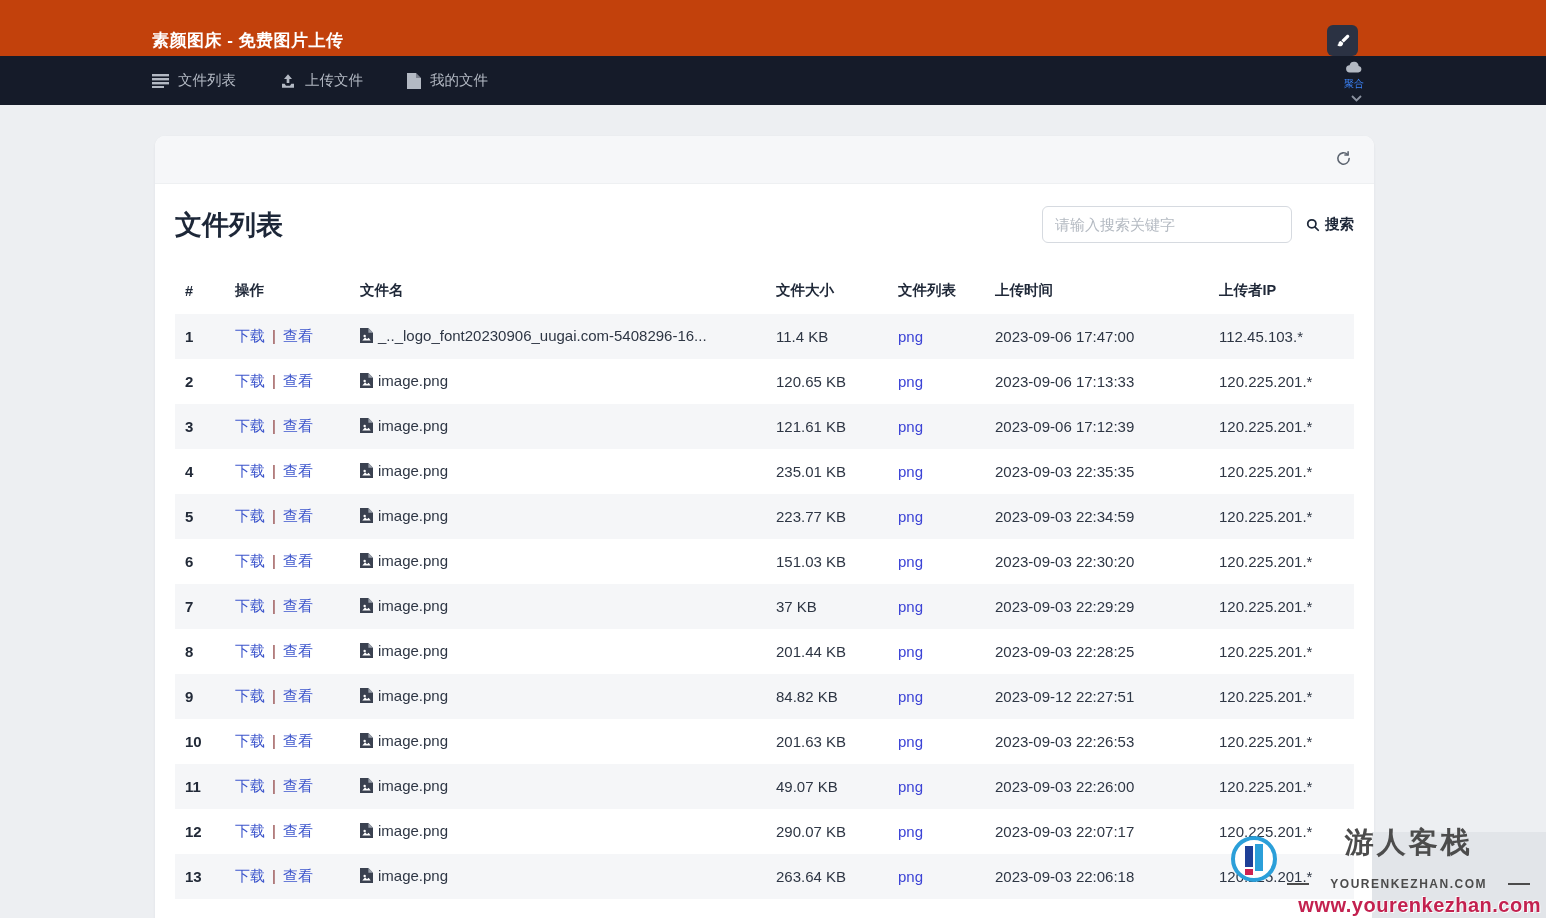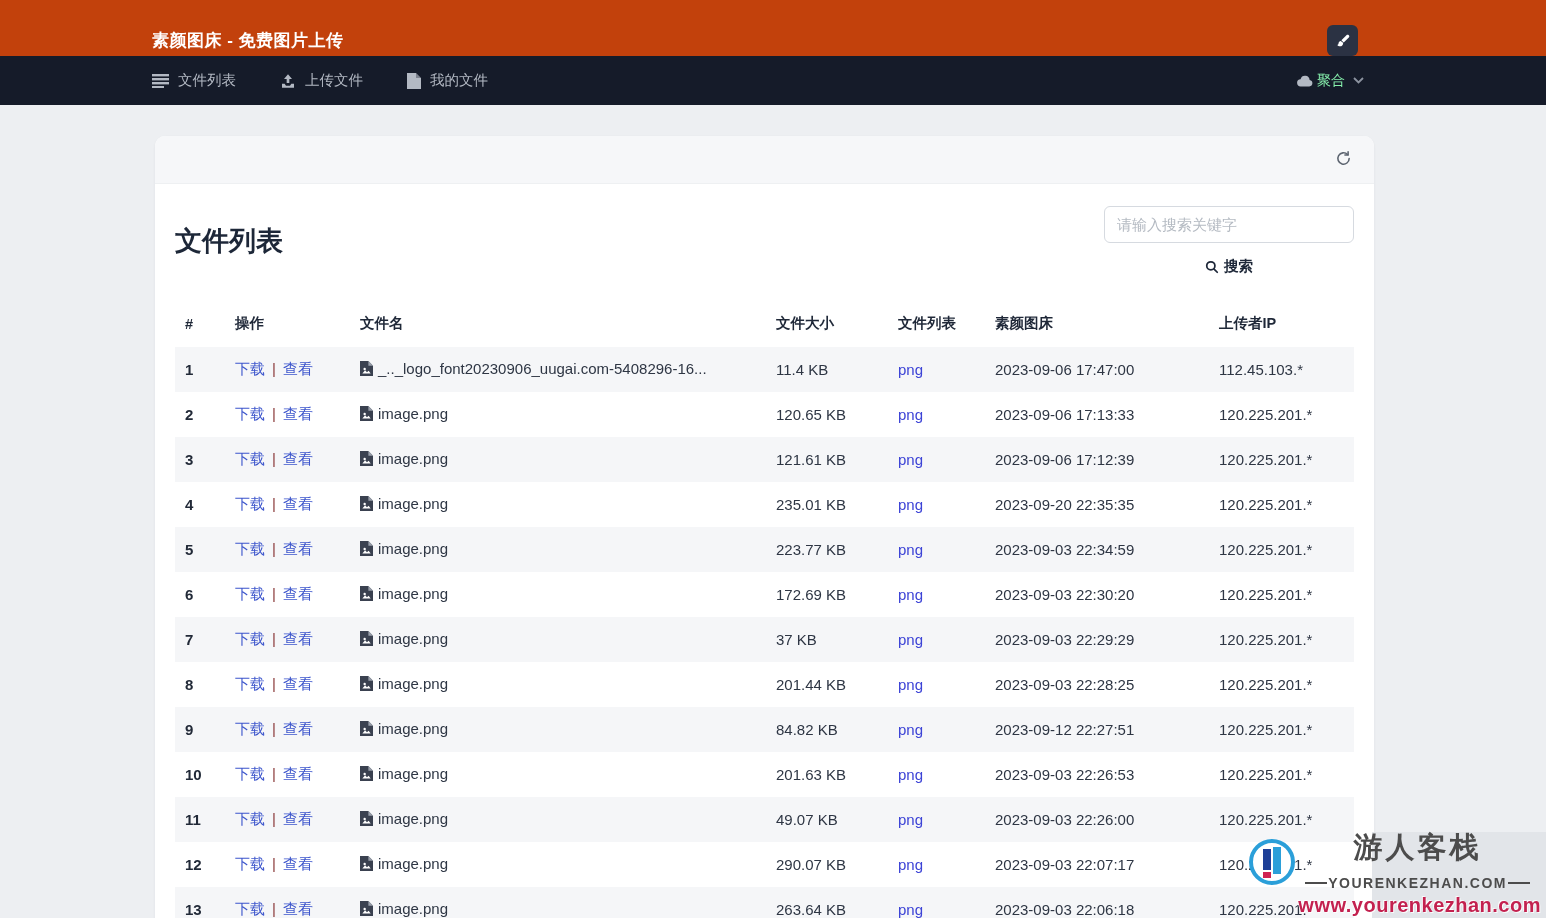--- a/index.html
+++ b/index.html
@@ -15,32 +15,32 @@
   .titlebar-inner { width:1222px; margin-left:152px; display:flex; align-items:center; justify-content:space-between; }
   .app-title { color:#ffffff; font-size:17px; font-weight:bold; letter-spacing:.5px; }
   .brush-btn { width:31px; height:31px; border:none; border-radius:6px; background:#2b3243; cursor:pointer;
                display:flex; align-items:center; justify-content:center; margin-right:16px; }
   
   .navbar { height:49px; background:#151b29; display:flex; align-items:center; }
   .navbar-inner { width:1222px; margin-left:152px; display:flex; align-items:center; justify-content:space-between; }
   .nav-items { display:flex; align-items:center; gap:44px; }
   .nav-item { display:flex; align-items:center; gap:9px; color:#b3b9c3; font-size:14.5px; cursor:pointer; padding:6px 0; }
   .nav-item svg { display:block; }
-  .storage-select { display:flex; align-items:center; gap:4px; color:#86efac; font-size:14px; cursor:pointer; margin-right:10px; }
+  .storage-select { display:flex; align-items:center; gap:4px; color:#3b82f6; font-size:10px; cursor:pointer; margin-right:10px;flex-direction:column; }
   
   .content { padding-top:31px; }
   .card { width:1219px; margin-left:155px; background:#ffffff; border-radius:10px 10px 0 0;
           box-shadow:0 1px 3px rgba(20,30,50,.06); min-height:900px; }
   .card-header { height:48px; background:#f6f7f9; border-radius:10px 10px 0 0; border-bottom:1px solid #eef0f2;
                  display:flex; align-items:center; justify-content:flex-end; padding-right:22px; }
   .refresh-btn { border:none; background:none; color:#5c6470; font-size:18px; line-height:1; cursor:pointer; }
   .card-body { padding:16px 20px 0 20px; }
   .panel-top { display:flex; align-items:center; justify-content:space-between; margin:6px 0 24px 0; }
   .panel-title { font-size:27px; font-weight:bold; color:#1d2738; }
-  .search-area { display:flex; align-items:center; gap:14px;flex-direction:column; }
+  .search-area { display:flex; align-items:center; gap:14px; }
   .search-input { width:250px; height:37px; border:1px solid #d6dae0; border-radius:6px; padding:0 12px;
                   font-size:15px; color:#333; outline:none; font-family:"Liberation Sans",sans-serif; }
   .search-input::placeholder { color:#b4bac2; }
   .search-btn { display:flex; align-items:center; gap:5px; border:none; background:none; cursor:pointer;
                 font-size:14.5px; font-weight:bold; color:#1d2738; font-family:"Liberation Sans",sans-serif;justify-content:space-between; }
   
   table { width:100%; border-collapse:collapse; table-layout:fixed; }
   col.c-idx  { width:50px; }
   col.c-ops  { width:125px; }
   col.c-name { width:416px; }
@@ -55,22 +55,22 @@
   .op-link { color:#3d56cc; text-decoration:none; }
   .op-sep { color:#8b3a3a; margin:0 7px; }
   .fmt-link { color:#3c43d6; text-decoration:none; }
   .file-ico { display:inline-block; vertical-align:-2px; margin-right:5px; }
   
   .wm-panel { position:absolute; right:0; bottom:0; width:174px; height:86px; background:#e2e5e9; z-index:4; }
   .wm-main { position:absolute; right:16px; bottom:27px; display:flex; align-items:center; gap:9px; z-index:5; }
   .wm-text { display:flex; flex-direction:column; align-items:center; }
   .wm-name { font-family:Liberation Serif, serif; font-size:29px; font-weight:bold;
              color:#4c4c4c; letter-spacing:3px; line-height:1.1; white-space:nowrap; }
-  .wm-domain { display:flex; align-items:center; gap:1px; color:#4c4c4c; font-size:14px; font-weight:bold;
-               letter-spacing:1.5px; margin-top:11px; white-space:nowrap; }
+  .wm-domain { display:flex; align-items:center; gap:21px; color:#4c4c4c; font-size:12px; font-weight:bold;
+               letter-spacing:1.5px; margin-top:18px; white-space:nowrap; }
   .wm-dash { display:inline-block; width:22px; height:2px; background:#4c4c4c; }
   .wm-url { position:absolute; right:5px; bottom:1px; z-index:6; font-size:20px; font-weight:bold;
             color:#c3214f; letter-spacing:.5px; white-space:nowrap;
             text-shadow:1px 1px 0 rgba(255,255,255,.85), -1px -1px 0 rgba(255,255,255,.85); }
 </style>
 </head>
 <body>
 
 <header class="titlebar" data-name="title-bar">
   <div class="titlebar-inner">
@@ -172,21 +172,21 @@
             <col class="c-time">
             <col class="c-ip">
         </colgroup>
         <thead>
           <tr data-name="table-header-row">
             <th data-name="column-header-index">#</th>
             <th data-name="column-header-actions">操作</th>
             <th data-name="column-header-filename">文件名</th>
             <th data-name="column-header-size">文件大小</th>
             <th data-name="column-header-format">文件列表</th>
-            <th data-name="column-header-upload-time">素颜图床</th>
+            <th data-name="column-header-upload-time">上传时间</th>
             <th data-name="column-header-uploader-ip">上传者IP</th>
           </tr>
         </thead>
         <tbody data-name="file-table-body">
             <tr data-name="table-row">
               <td data-name="row-index">1</td>
               <td data-name="row-actions"><a href="#" class="op-link" data-name="download-link">下载</a><span class="op-sep" data-name="action-separator">|</span><a href="#" class="op-link" data-name="view-link">查看</a></td>
               <td data-name="row-filename"><span class="file-ico" data-name="image-file-icon"><svg width="13" height="15" viewBox="0 0 14 16">
                     <path d="M0 0h9l5 5v11H0z" fill="#3a4150"></path>
                     <path d="M9 0l5 5H9z" fill="#9aa0ab"></path>
@@ -230,21 +230,21 @@
               <td data-name="row-index">4</td>
               <td data-name="row-actions"><a href="#" class="op-link" data-name="download-link">下载</a><span class="op-sep" data-name="action-separator">|</span><a href="#" class="op-link" data-name="view-link">查看</a></td>
               <td data-name="row-filename"><span class="file-ico" data-name="image-file-icon"><svg width="13" height="15" viewBox="0 0 14 16">
                     <path d="M0 0h9l5 5v11H0z" fill="#3a4150"></path>
                     <path d="M9 0l5 5H9z" fill="#9aa0ab"></path>
                     <circle cx="5" cy="8.5" r="1.3" fill="#fff"></circle>
                     <path d="M2.5 13.5l3-3.5 2 2 1.8-1.6 2.2 3.1z" fill="#fff"></path>
                   </svg></span><span data-name="filename-text">image.png</span></td>
               <td data-name="row-size">235.01 KB</td>
               <td data-name="row-format"><a href="#" class="fmt-link" data-name="format-link">png</a></td>
-              <td data-name="row-upload-time">2023-09-20 22:35:35</td>
+              <td data-name="row-upload-time">2023-09-03 22:35:35</td>
               <td data-name="row-uploader-ip">120.225.201.*</td>
             </tr>
             <tr data-name="table-row">
               <td data-name="row-index">5</td>
               <td data-name="row-actions"><a href="#" class="op-link" data-name="download-link">下载</a><span class="op-sep" data-name="action-separator">|</span><a href="#" class="op-link" data-name="view-link">查看</a></td>
               <td data-name="row-filename"><span class="file-ico" data-name="image-file-icon"><svg width="13" height="15" viewBox="0 0 14 16">
                     <path d="M0 0h9l5 5v11H0z" fill="#3a4150"></path>
                     <path d="M9 0l5 5H9z" fill="#9aa0ab"></path>
                     <circle cx="5" cy="8.5" r="1.3" fill="#fff"></circle>
                     <path d="M2.5 13.5l3-3.5 2 2 1.8-1.6 2.2 3.1z" fill="#fff"></path>
@@ -256,21 +256,21 @@
             </tr>
             <tr data-name="table-row">
               <td data-name="row-index">6</td>
               <td data-name="row-actions"><a href="#" class="op-link" data-name="download-link">下载</a><span class="op-sep" data-name="action-separator">|</span><a href="#" class="op-link" data-name="view-link">查看</a></td>
               <td data-name="row-filename"><span class="file-ico" data-name="image-file-icon"><svg width="13" height="15" viewBox="0 0 14 16">
                     <path d="M0 0h9l5 5v11H0z" fill="#3a4150"></path>
                     <path d="M9 0l5 5H9z" fill="#9aa0ab"></path>
                     <circle cx="5" cy="8.5" r="1.3" fill="#fff"></circle>
                     <path d="M2.5 13.5l3-3.5 2 2 1.8-1.6 2.2 3.1z" fill="#fff"></path>
                   </svg></span><span data-name="filename-text">image.png</span></td>
-              <td data-name="row-size">172.69 KB</td>
+              <td data-name="row-size">151.03 KB</td>
               <td data-name="row-format"><a href="#" class="fmt-link" data-name="format-link">png</a></td>
               <td data-name="row-upload-time">2023-09-03 22:30:20</td>
               <td data-name="row-uploader-ip">120.225.201.*</td>
             </tr>
             <tr data-name="table-row">
               <td data-name="row-index">7</td>
               <td data-name="row-actions"><a href="#" class="op-link" data-name="download-link">下载</a><span class="op-sep" data-name="action-separator">|</span><a href="#" class="op-link" data-name="view-link">查看</a></td>
               <td data-name="row-filename"><span class="file-ico" data-name="image-file-icon"><svg width="13" height="15" viewBox="0 0 14 16">
                     <path d="M0 0h9l5 5v11H0z" fill="#3a4150"></path>
                     <path d="M9 0l5 5H9z" fill="#9aa0ab"></path>

